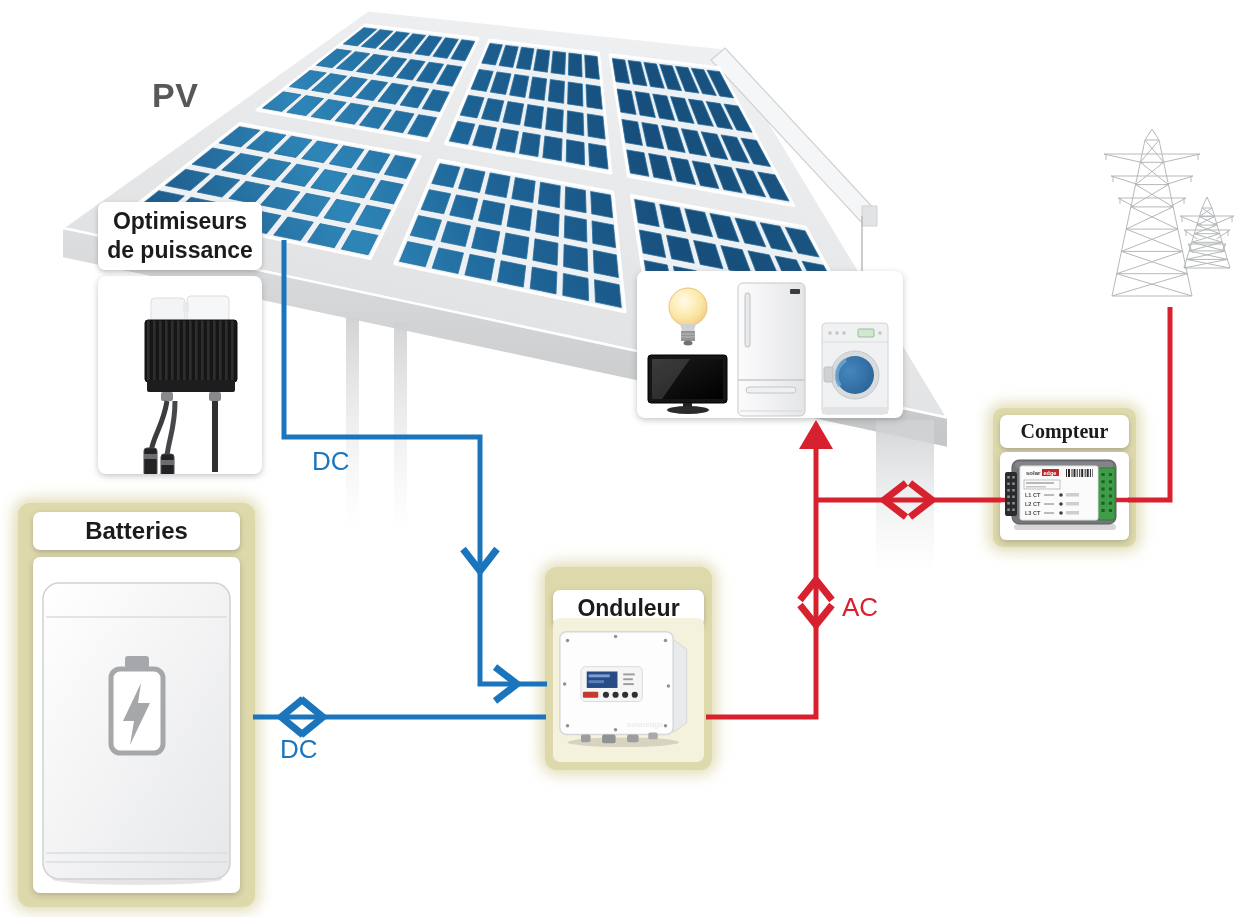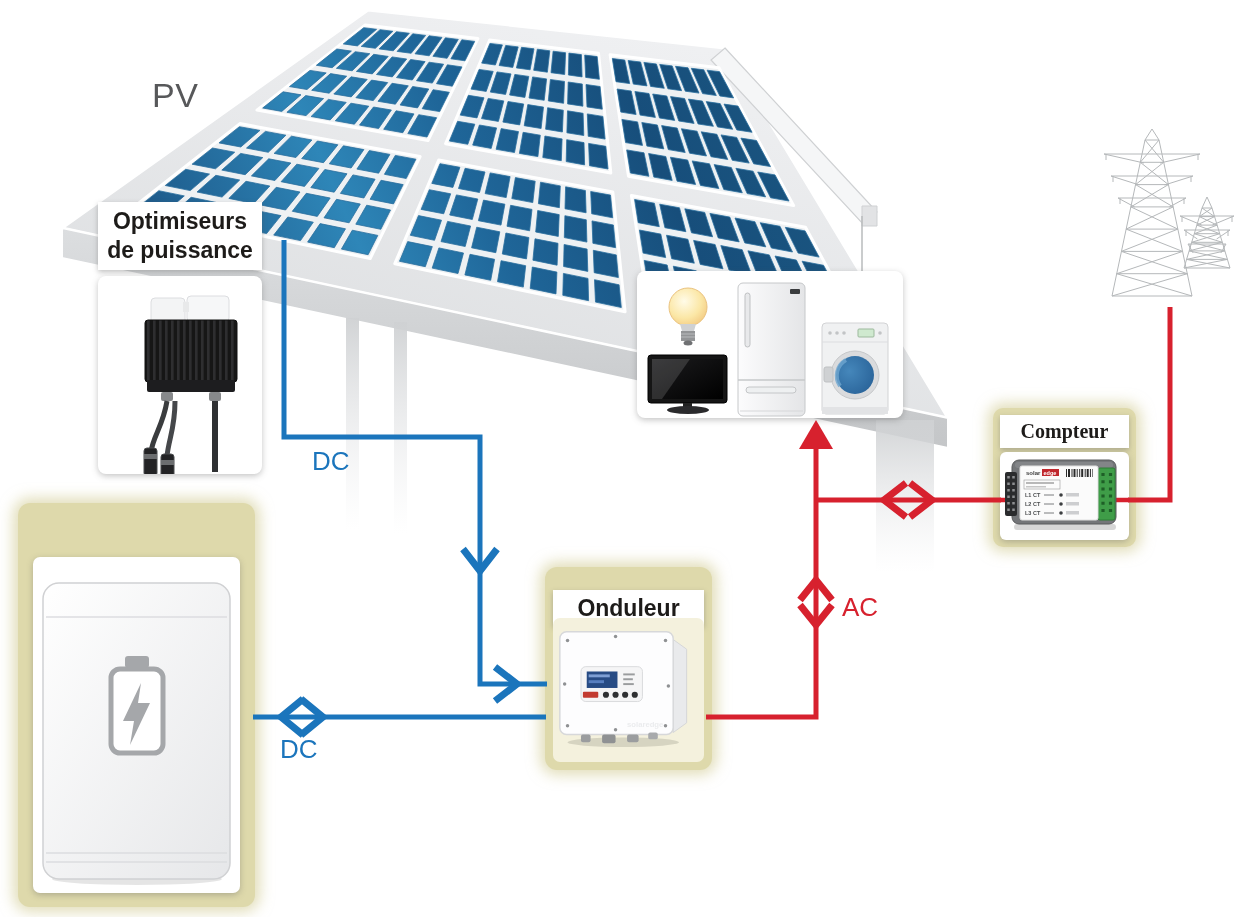--- a/index.html
+++ b/index.html
@@ -1,26 +1,26 @@
 <!DOCTYPE html>
 <html style="--dc-line: #1b75bc; --ac-line: #d7212e; --khaki-box: #ded9ab; --panel-cell-blue: #1f6396; --title-text: #1d1b19; --label-gray: #57585a;"><head>
 <meta charset="utf-8">
 <style>
   html,body{margin:0;padding:0;background:#fff;}
   .stage{position:relative;width:1244px;height:917px;background:#fff;overflow:hidden;
          font-family:"Liberation Sans","DejaVu Sans",sans-serif;}
   svg{display:block;}
   .layer{position:absolute;left:0;top:0;pointer-events:none;}
-  .big-label{position:absolute;font-weight:normal;color:var(--label-gray,#57585a);letter-spacing:.5px;}
+  .big-label{position:absolute;font-weight:bold;color:var(--label-gray,#57585a);letter-spacing:.5px;}
   .wire-label{position:absolute;font-weight:normal;font-size:26px;}
   .dc-label{color:var(--dc-line,#1b75bc);}
   .ac-label{color:var(--ac-line,#d7212e);margin-top:8px;}
   .khaki{position:absolute;background:var(--khaki-box,#ded9ab);border-radius:12px;
          box-shadow:0 0 14px 5px rgba(203,195,130,.55);}
-  .box-title{position:absolute;background:#fff;border-radius:0;
+  .box-title{position:absolute;background:#fff;border-radius:7px;
              box-shadow:0 2px 5px rgba(90,90,90,.38);
              display:flex;flex-direction:column;align-items:center;justify-content:center;
              font-weight:bold;color:var(--title-text,#1d1b19);text-align:center;}
   .white-panel{position:absolute;background:#fff;border-radius:8px;
                box-shadow:0 2px 6px rgba(90,90,90,.35);}
   .cream-panel{position:absolute;background:#f4f1dd;border-radius:7px;}
   .dev-svg{position:absolute;}
 </style>
 </head>
 <body>
@@ -269,20 +269,23 @@
       <path d="M52,113 C52,140 46,150 44,168" stroke="#45474a" stroke-width="5" fill="none"></path>
       <path d="M92,113 L92,184" stroke="#2f3133" stroke-width="6" fill="none"></path>
       <rect x="21" y="160" width="13" height="28" rx="3" fill="#232325" stroke="#4a4c4e"></rect>
       <rect x="21" y="166" width="13" height="5" fill="#6b6d6f"></rect>
       <rect x="38" y="166" width="13" height="28" rx="3" fill="#232325" stroke="#4a4c4e"></rect>
       <rect x="38" y="172" width="13" height="5" fill="#6b6d6f"></rect>
     </g>
   </svg>
 
   <div class="khaki" style="left:18px;top:503px;width:237px;height:404px;"></div>
+  <div class="box-title" style="left:33px;top:512px;width:207px;height:38px;font-size:24px;">
+    <span>Batteries</span>
+  </div>
   <div class="white-panel" style="left:33px;top:557px;width:207px;height:336px;border-radius:7px;"></div>
   <svg class="dev-svg" style="left:33px;top:557px;" width="207" height="336" viewBox="0 0 207 336">
     <defs>
       <linearGradient id="batG" x1="0" y1="0" x2="1" y2="1">
         <stop offset="0" stop-color="#ffffff"></stop>
           <stop offset="1" stop-color="#e6e7e9"></stop>
       </linearGradient>
     </defs>
     <ellipse cx="104" cy="322" rx="85" ry="6" fill="rgba(0,0,0,.10)"></ellipse>
     <rect x="10" y="26" width="187" height="296" rx="16" fill="url(#batG)" stroke="#d0d1d3" stroke-width="1.5"></rect>

